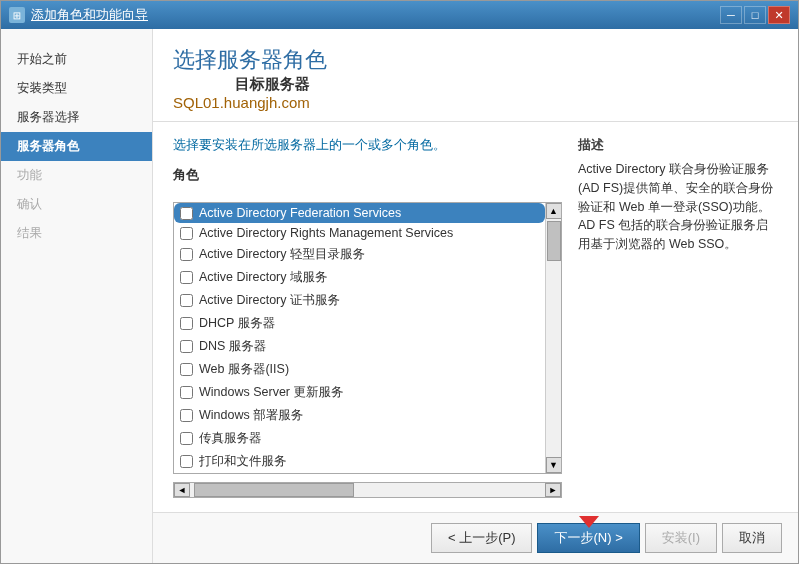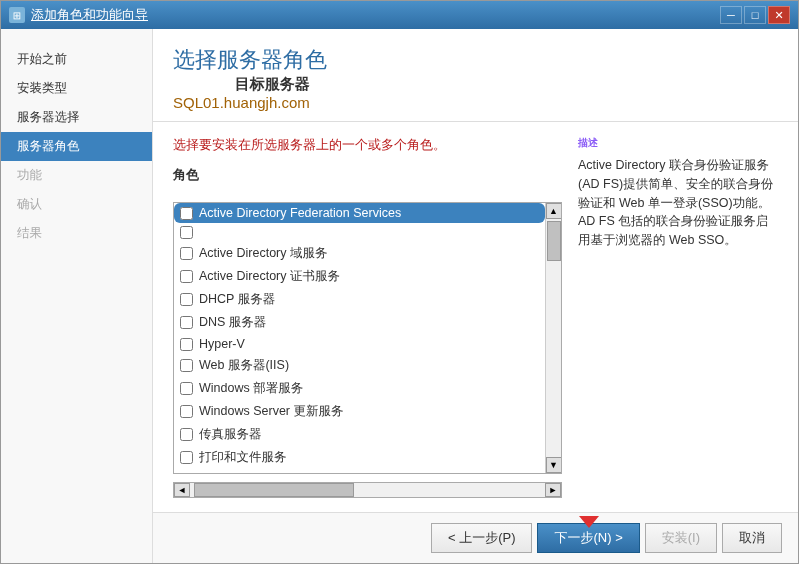--- a/index.html
+++ b/index.html
@@ -97,20 +97,21 @@
     .sidebar-item {
       padding: 6px 16px;
       font-size: 12.5px;
       color: #333;
       cursor: pointer;
     }
 
     .sidebar-item.active {
       background: #3c82be;
       color: white;
+      font-weight: bold;
     }
 
     .sidebar-item.disabled {
       color: #aaa;
     }
 
     
     .right-panel {
       flex: 1;
       display: flex;
@@ -162,21 +163,21 @@
     
     .list-column {
       flex: 1;
       display: flex;
       flex-direction: column;
       gap: 8px;
     }
 
     .instruction-text {
       font-size: 13px;
-      color: #b91c1c;
+      color: #0369a1;
       margin-bottom: 4px;
     }
 
     .column-header {
       font-weight: bold;
       font-size: 13px;
       color: #333;
       margin-bottom: 10px;
     }
 
@@ -241,22 +242,22 @@
     }
 
     
     .desc-column {
       width: 200px;
       flex-shrink: 0;
     }
 
     .desc-header {
       font-weight: bold;
-      font-size: 10px;
-      color: #8b5cf6;
+      font-size: 13px;
+      color: #404040;
       margin-bottom: 6px;
     }
 
     .desc-text {
       font-size: 12.5px;
       color: #333;
       line-height: 1.5;
     }
 
     
@@ -403,52 +404,53 @@
 
           <div class="scroll-list-box">
             <div class="scroll-list-inner">
               <ul class="role-list">
                 <li class="selected">
                   <input type="checkbox" style="">
                   <span>Active Directory Federation Services</span>
                 </li>
                 <li>
                   <input type="checkbox" style="">
+                  <span>Active Directory Rights Management Services</span>
+                </li>
+                <li>
+                  <input type="checkbox" style="">
+                  <span>Active Directory 轻型目录服务</span>
                 </li>
                 <li>
                   <input type="checkbox" style="">
                   <span>Active Directory 域服务</span>
                 </li>
                 <li>
                   <input type="checkbox" style="">
                   <span>Active Directory 证书服务</span>
                 </li>
                 <li>
                   <input type="checkbox" style="">
                   <span>DHCP 服务器</span>
                 </li>
                 <li>
                   <input type="checkbox" style="">
                   <span>DNS 服务器</span>
                 </li>
                 <li>
                   <input type="checkbox" style="">
-                  <span>Hyper-V</span>
-                </li>
-                <li>
-                  <input type="checkbox" style="">
                   <span>Web 服务器(IIS)</span>
                 </li>
                 <li>
                   <input type="checkbox" style="">
+                  <span>Windows Server 更新服务</span>
+                </li>
+                <li>
+                  <input type="checkbox" style="">
                   <span>Windows 部署服务</span>
-                </li>
-                <li>
-                  <input type="checkbox" style="">
-                  <span>Windows Server 更新服务</span>
                 </li>
                 <li>
                   <input type="checkbox" style="">
                   <span>传真服务器</span>
                 </li>
                 <li>
                   <input type="checkbox" style="">
                   <span>打印和文件服务</span>
                 </li>
 

